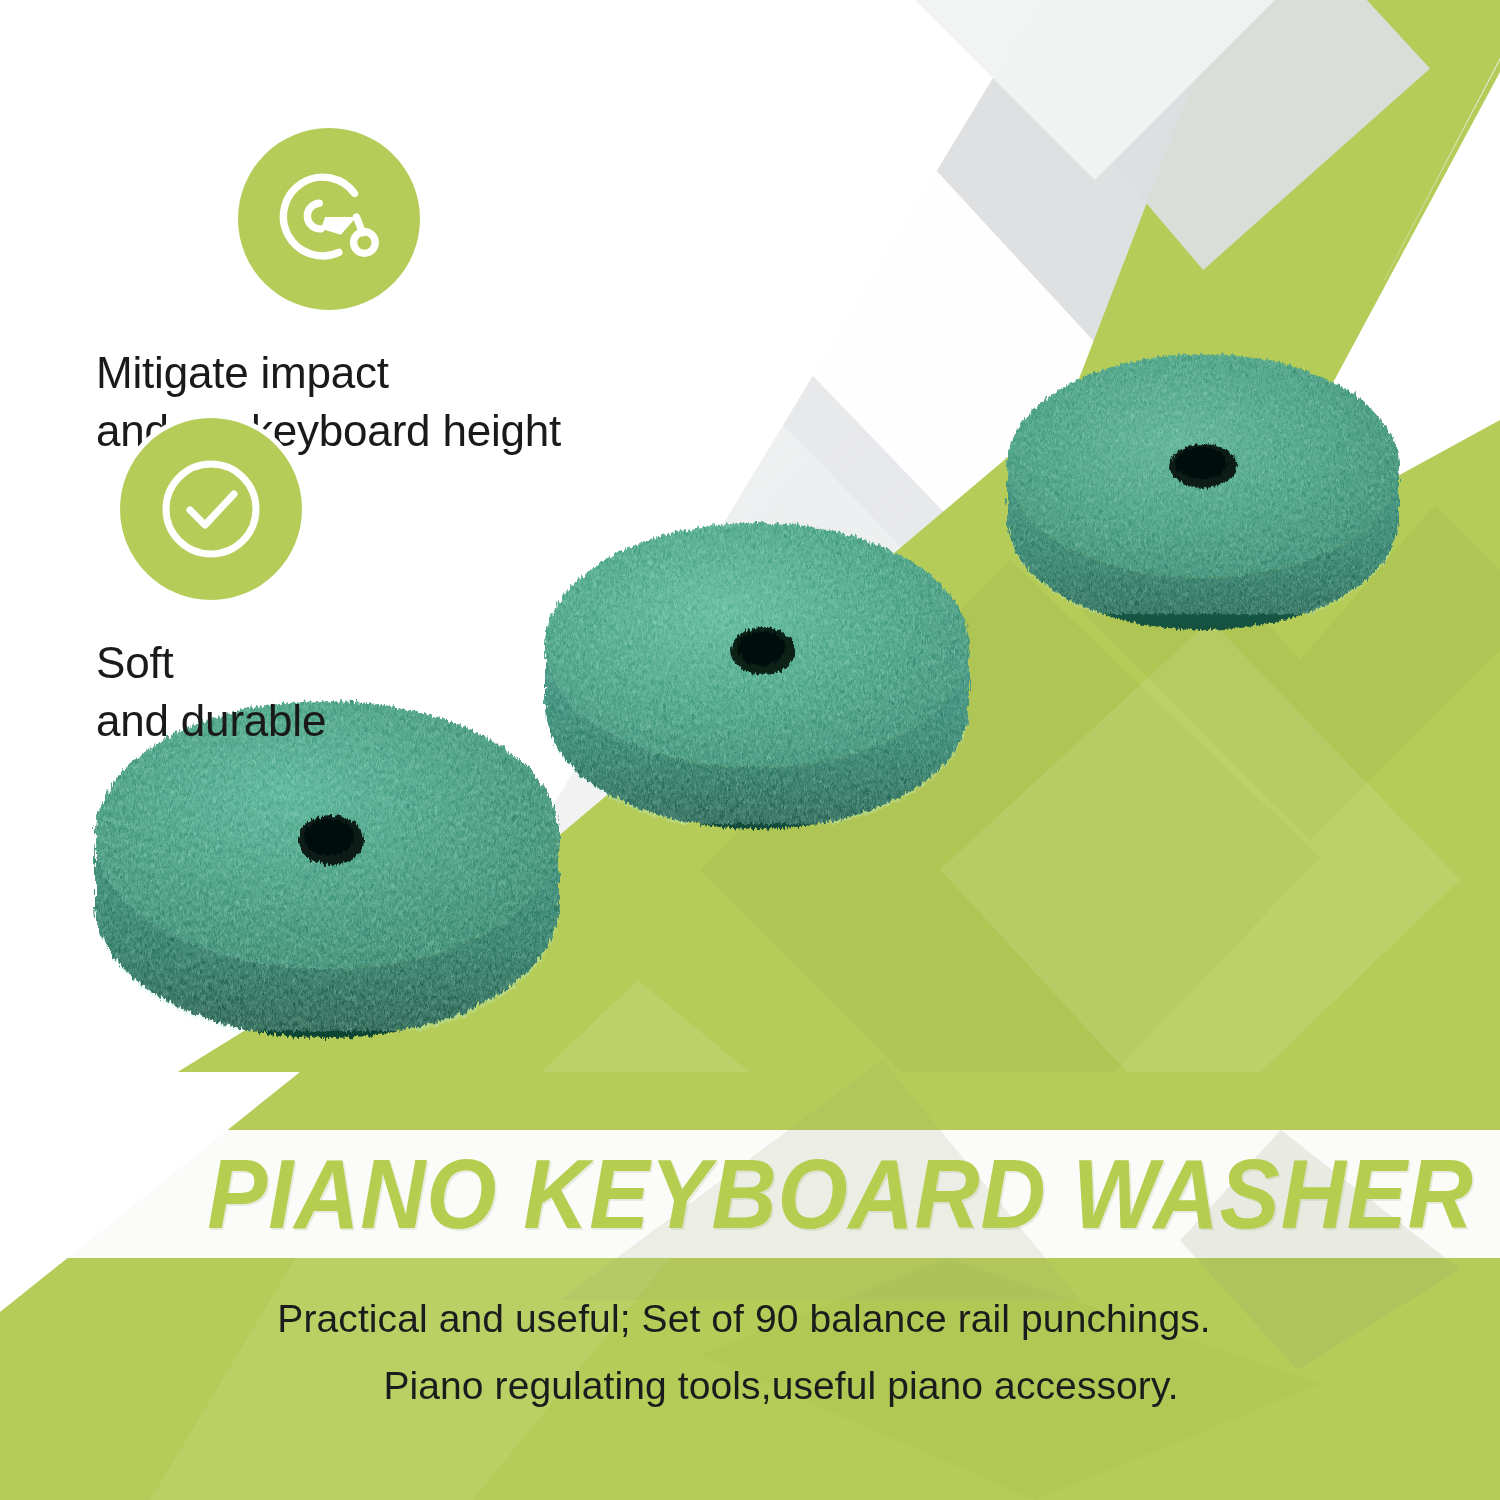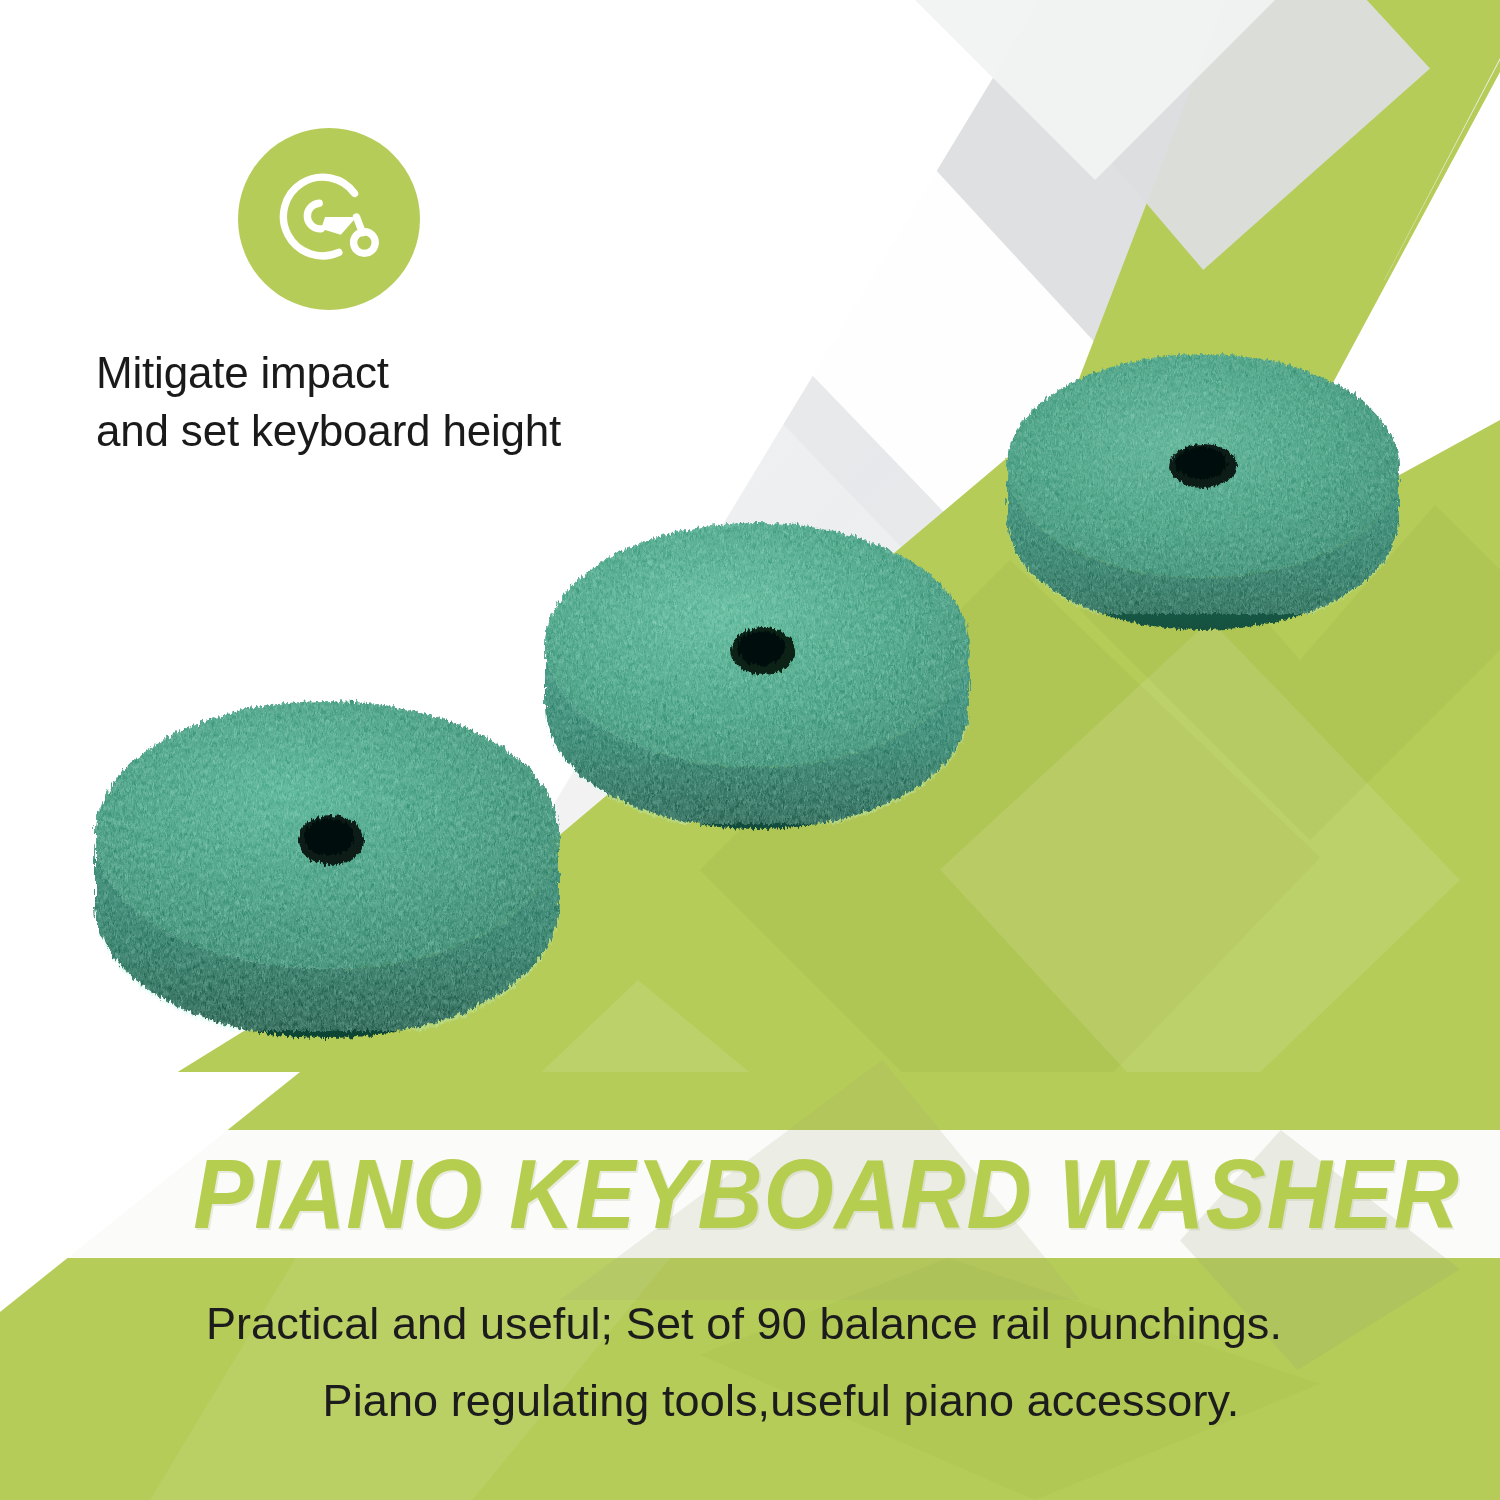--- a/index.html
+++ b/index.html
@@ -91,35 +91,35 @@
     white-space:pre-line;font-weight:400;
   }
 
   
   .washer{position:absolute;}
 
   
   .headline{
     position:absolute;left:0;top:1133px;width:1500px;height:122px;
     display:flex;align-items:center;justify-content:flex-end;
-    padding-right:40px;box-sizing:border-box;
+    padding-right:26px;box-sizing:border-box;
   }
   .headline span{
     color:#b5ce4f;
     font-size:98px;font-weight:700;font-style:italic;
     letter-spacing:1px;
     transform:scaleX(.92);transform-origin:right center;
     font-family:"Liberation Sans","DejaVu Sans",sans-serif;
     text-shadow:2px 2px 0 rgba(150,160,90,.18);
   }
   .caption{
     position:absolute;left:0;top:1285px;width:1500px;
     text-align:center;color:#1c1c1c;
   }
-  .caption .line{font-size:45px;line-height:1.72;letter-spacing:.1px;}
+  .caption .line{font-size:39px;line-height:1.72;letter-spacing:.1px;}
   .caption .line.l1{padding-right:12px;}
   .caption .line.l2{padding-left:62px;}
 
   :root{--lime:#b5cc58;}
 </style>
 </head>
 <body>
 
 <div id="stage">
 
@@ -296,20 +296,32 @@
           <path d="M56 58 L88 58 L72 76 L52 70 Z" fill="#ffffff" stroke="none"></path>
           <path d="M88 58 L94 74"></path>
           <circle cx="96" cy="84" r="11"></circle>
         </svg>
       </span>
     </div>
     <div class="feature-text">Mitigate impact
 and set keyboard height</div>
   </div>
 
+  <div class="feature" style="left:96px;top:418px;">
+    <div class="badge">
+      <span>
+        <svg width="122" height="122" viewBox="0 0 122 122" fill="none" stroke="#ffffff" stroke-width="7" stroke-linecap="round" stroke-linejoin="round">
+          <circle cx="61" cy="61" r="45"></circle>
+          <path d="M40 62 L55 77 L84 46"></path>
+        </svg>
+      </span>
+    </div>
+    <div class="feature-text">Soft
+and durable</div>
+  </div>
 
   <div class="headline">
     <span>PIANO KEYBOARD WASHER</span>
   </div>
 
   <div class="caption">
     <div class="line l1">Practical and useful; Set of 90 balance rail punchings.</div>
     <div class="line l2">Piano regulating tools,useful piano accessory.</div>
   </div>
 

